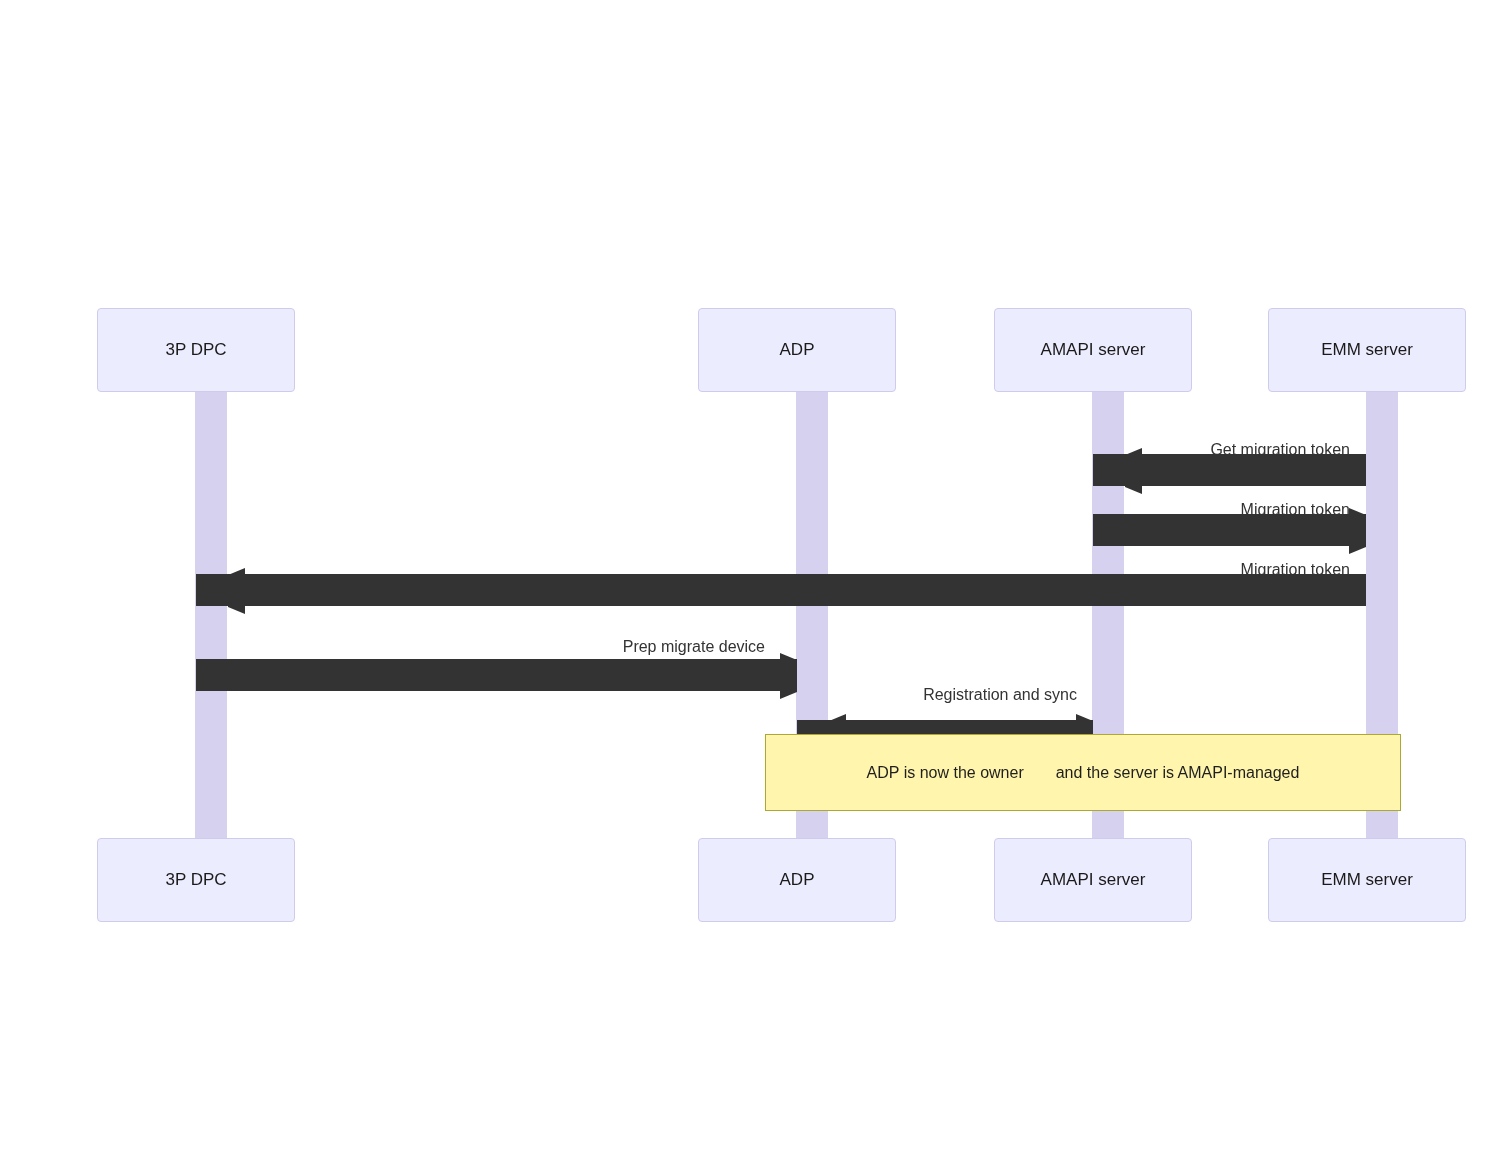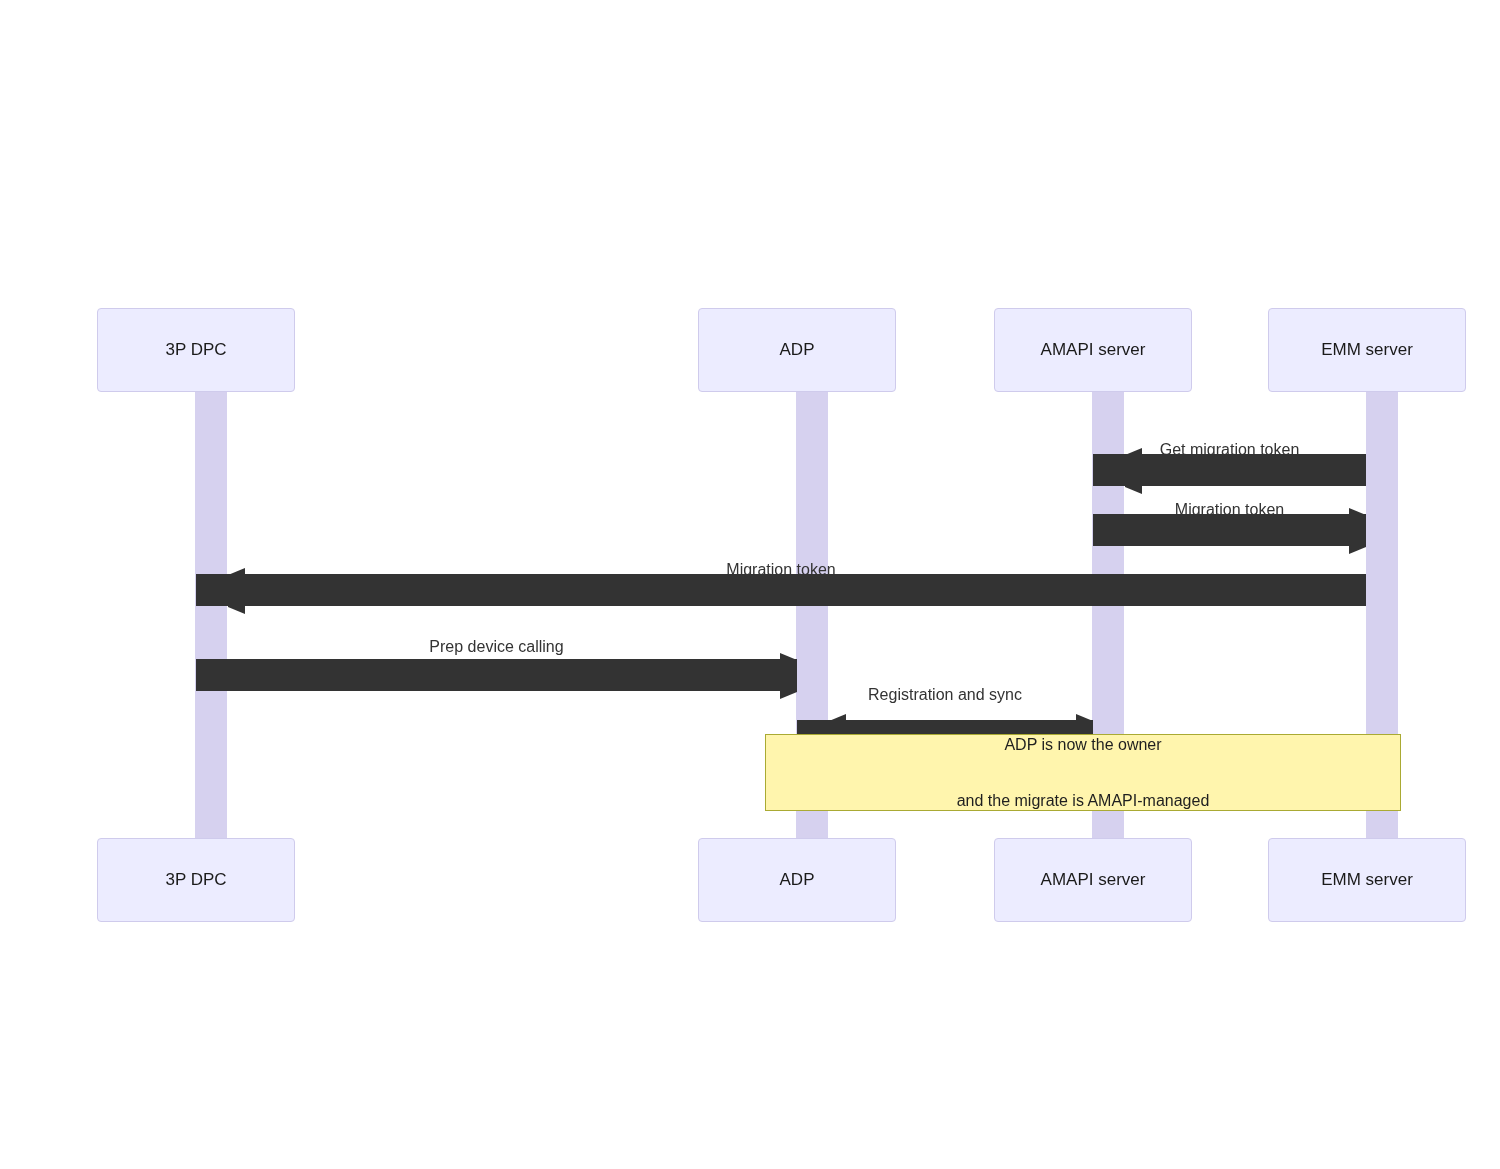--- a/index.html
+++ b/index.html
@@ -40,21 +40,21 @@
     border-radius: 4px;
     display: flex;
     align-items: center;
     justify-content: center;
     font-size: 17px;
     color: var(--actor-text);
     z-index: 3;
   }
   .msg-label {
     position: absolute;
-    text-align: center;
+    text-align: right;
     font-size: 16px;
     line-height: 24px;
     color: var(--msg-text);
     z-index: 2;
   }
   .msg-line {
     position: absolute;
     height: 2px;
     background: var(--arrow);
     z-index: 1;
@@ -71,21 +71,20 @@
   .arrowhead.right { border-left: 17px solid var(--arrow); }
   .note {
     position: absolute;
     left: 733px;
     top: 702px;
     width: 636px;
     height: 77px;
     background: var(--note-fill);
     border: 1px solid var(--note-border);
     display: flex;
-    flex-direction: column;
     align-items: center;
     justify-content: center;
     font-size: 16px;
     line-height: 24px;
     color: var(--note-text);
     z-index: 2;
   }
 </style>
 </head>
 <body>
@@ -116,33 +115,33 @@
 
   <div class="msg-label" style="left:1061px; top:450px; width:273px">Migration token</div>
   <div class="msg-line" style="left:1061px; top:482px; width:273px"></div>
   <div class="arrowhead right" style="left:1317px; top:476px"></div>
 
   <div class="msg-label" style="left:164px; top:510px; width:1170px">Migration token</div>
   <div class="msg-line" style="left:164px; top:542px; width:1170px"></div>
   <div class="arrowhead left" style="left:164px; top:536px"></div>
 
   <div class="msg-label" style="left:164px; top:571px; width:601px">
-    <div>Prep device calling</div>
+    <div>Prep migrate device</div>
   </div>
   <div class="msg-line" style="left:164px; top:627px; width:601px"></div>
   <div class="arrowhead right" style="left:748px; top:621px"></div>
 
   <div class="msg-label" style="left:765px; top:635px; width:296px">Registration and sync</div>
   <div class="msg-line" style="left:765px; top:688px; width:296px"></div>
   <div class="arrowhead left" style="left:765px; top:682px"></div>
   <div class="arrowhead right" style="left:1044px; top:682px"></div>
 
   <div class="note">
     <div>ADP is now the owner</div>
-    <div>and the migrate is AMAPI-managed</div>
+    <div>and the server is AMAPI-managed</div>
   </div>
 
   <div class="actor" style="left:65px;  top:806px">
     <span>3P DPC</span>
   </div>
   <div class="actor" style="left:666px; top:806px">
     <span>ADP</span>
   </div>
   <div class="actor" style="left:962px; top:806px">
     <span>AMAPI server</span>

